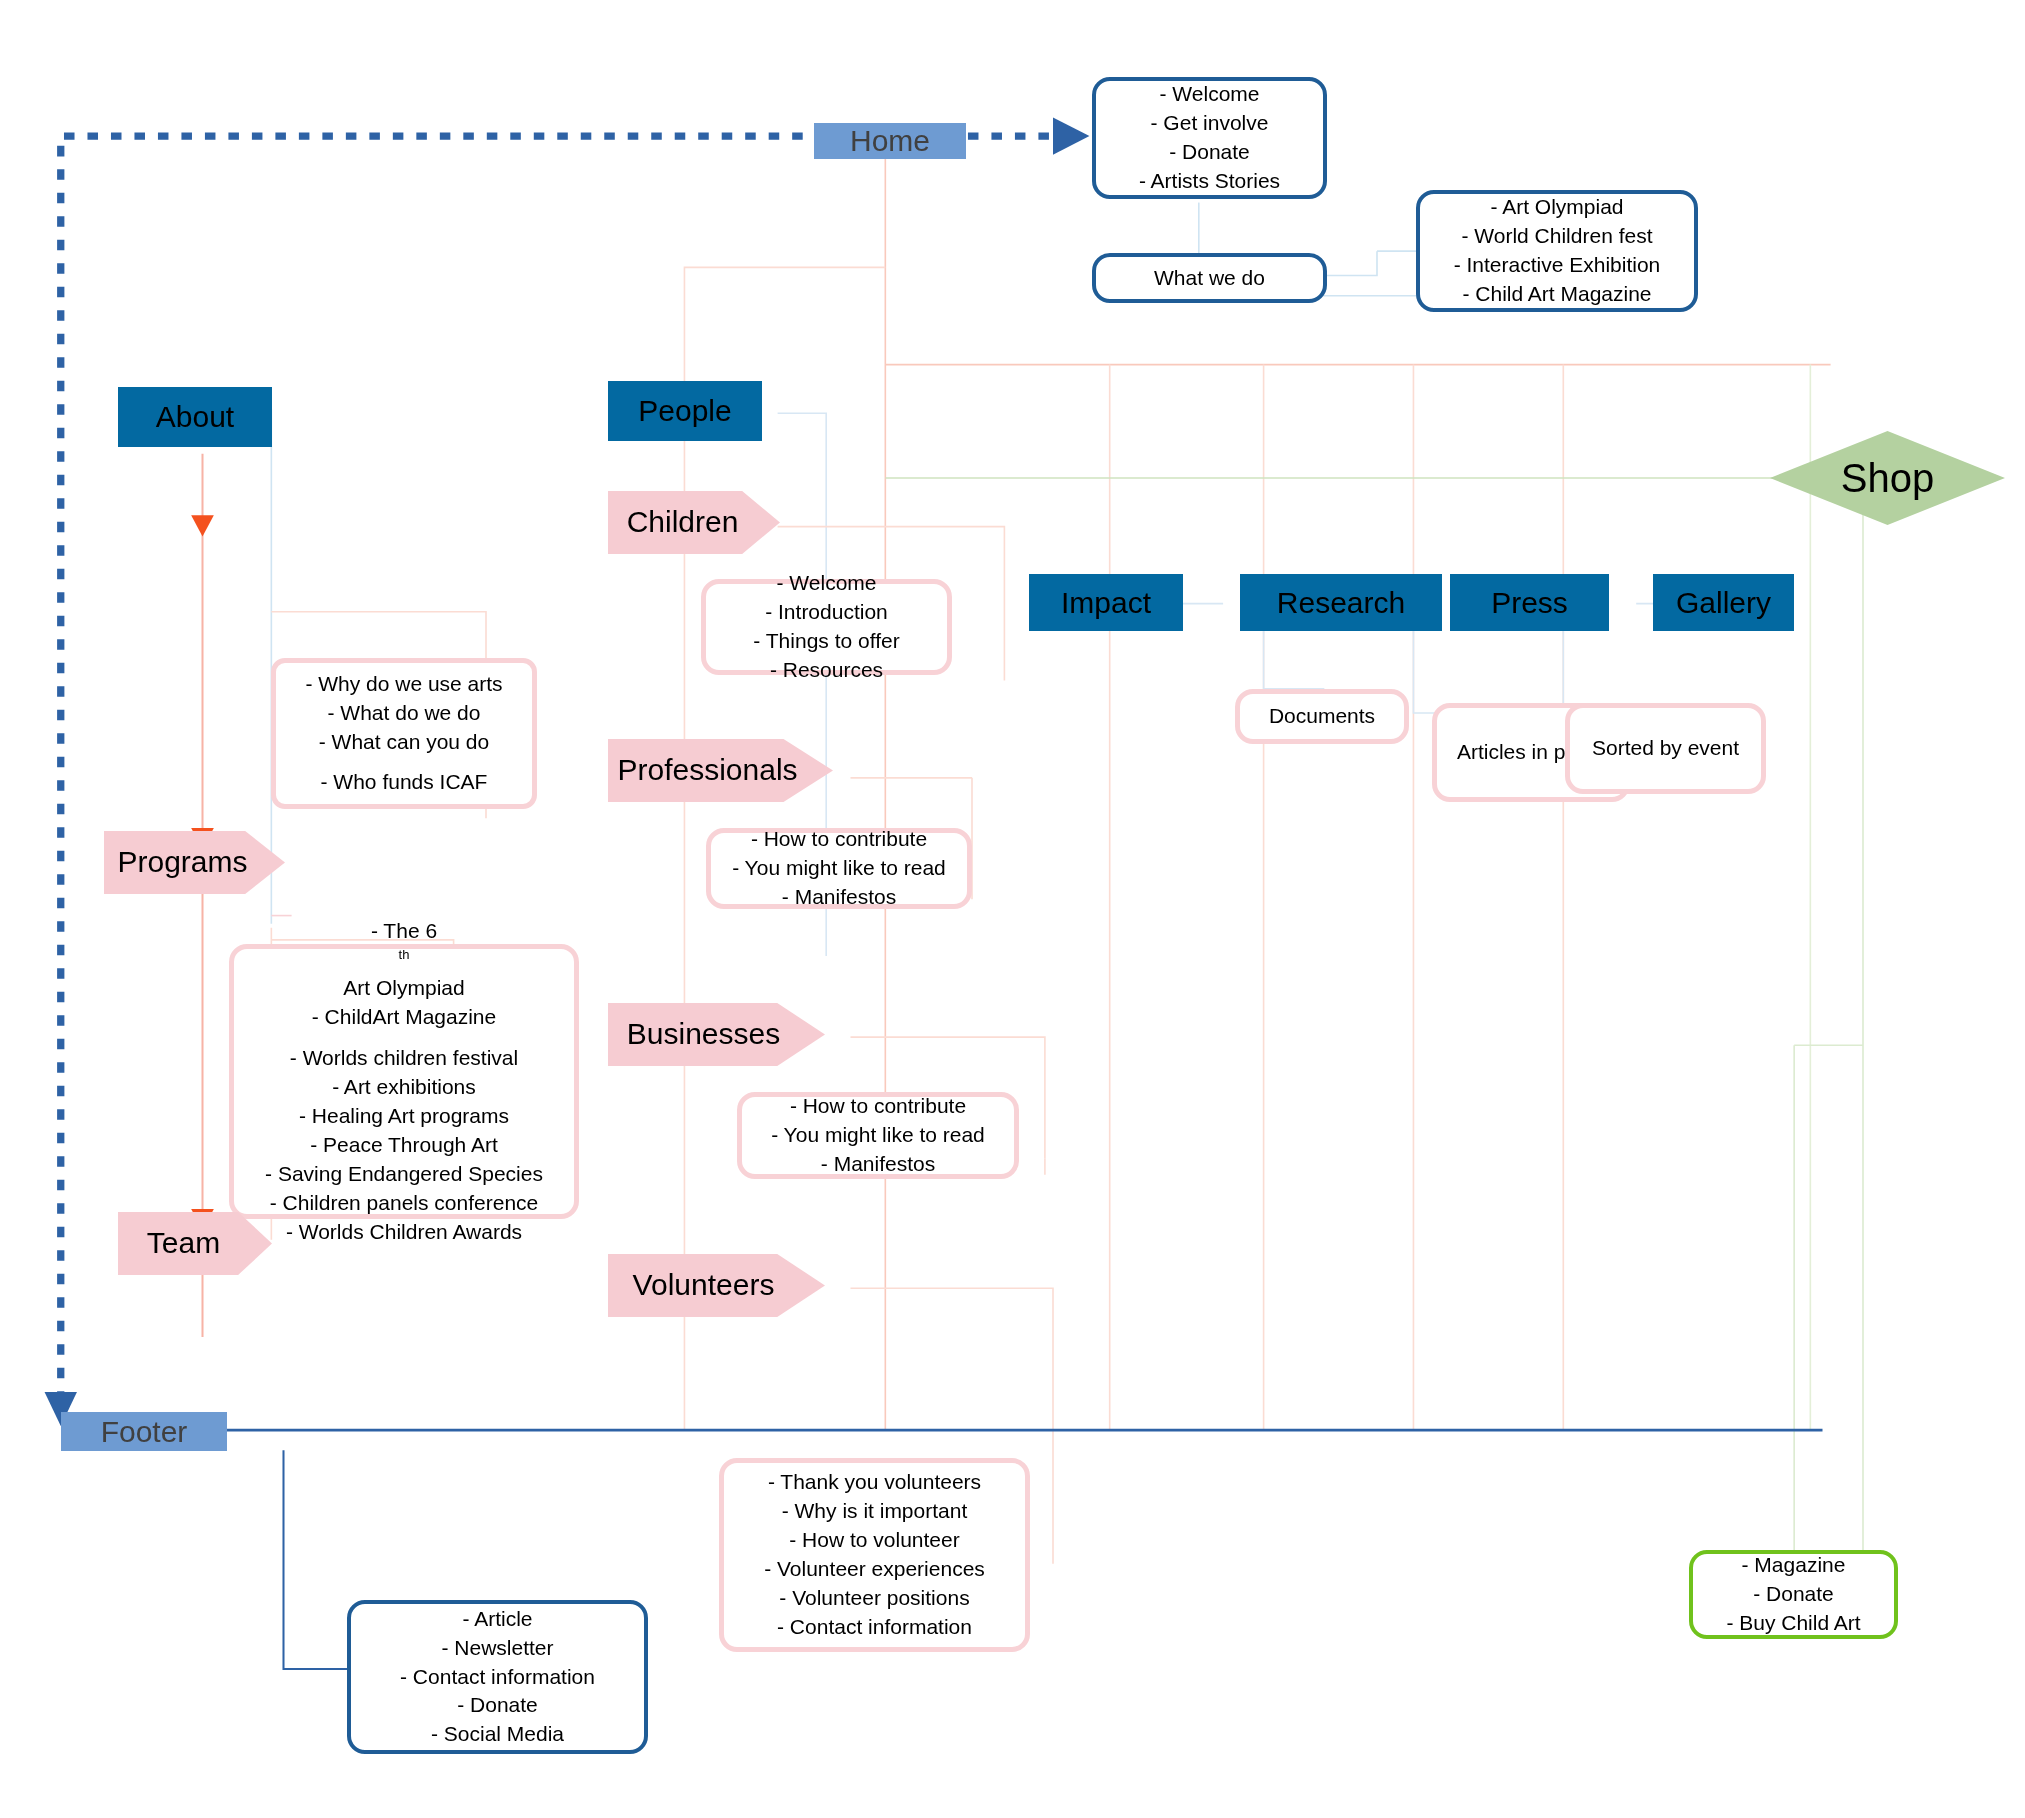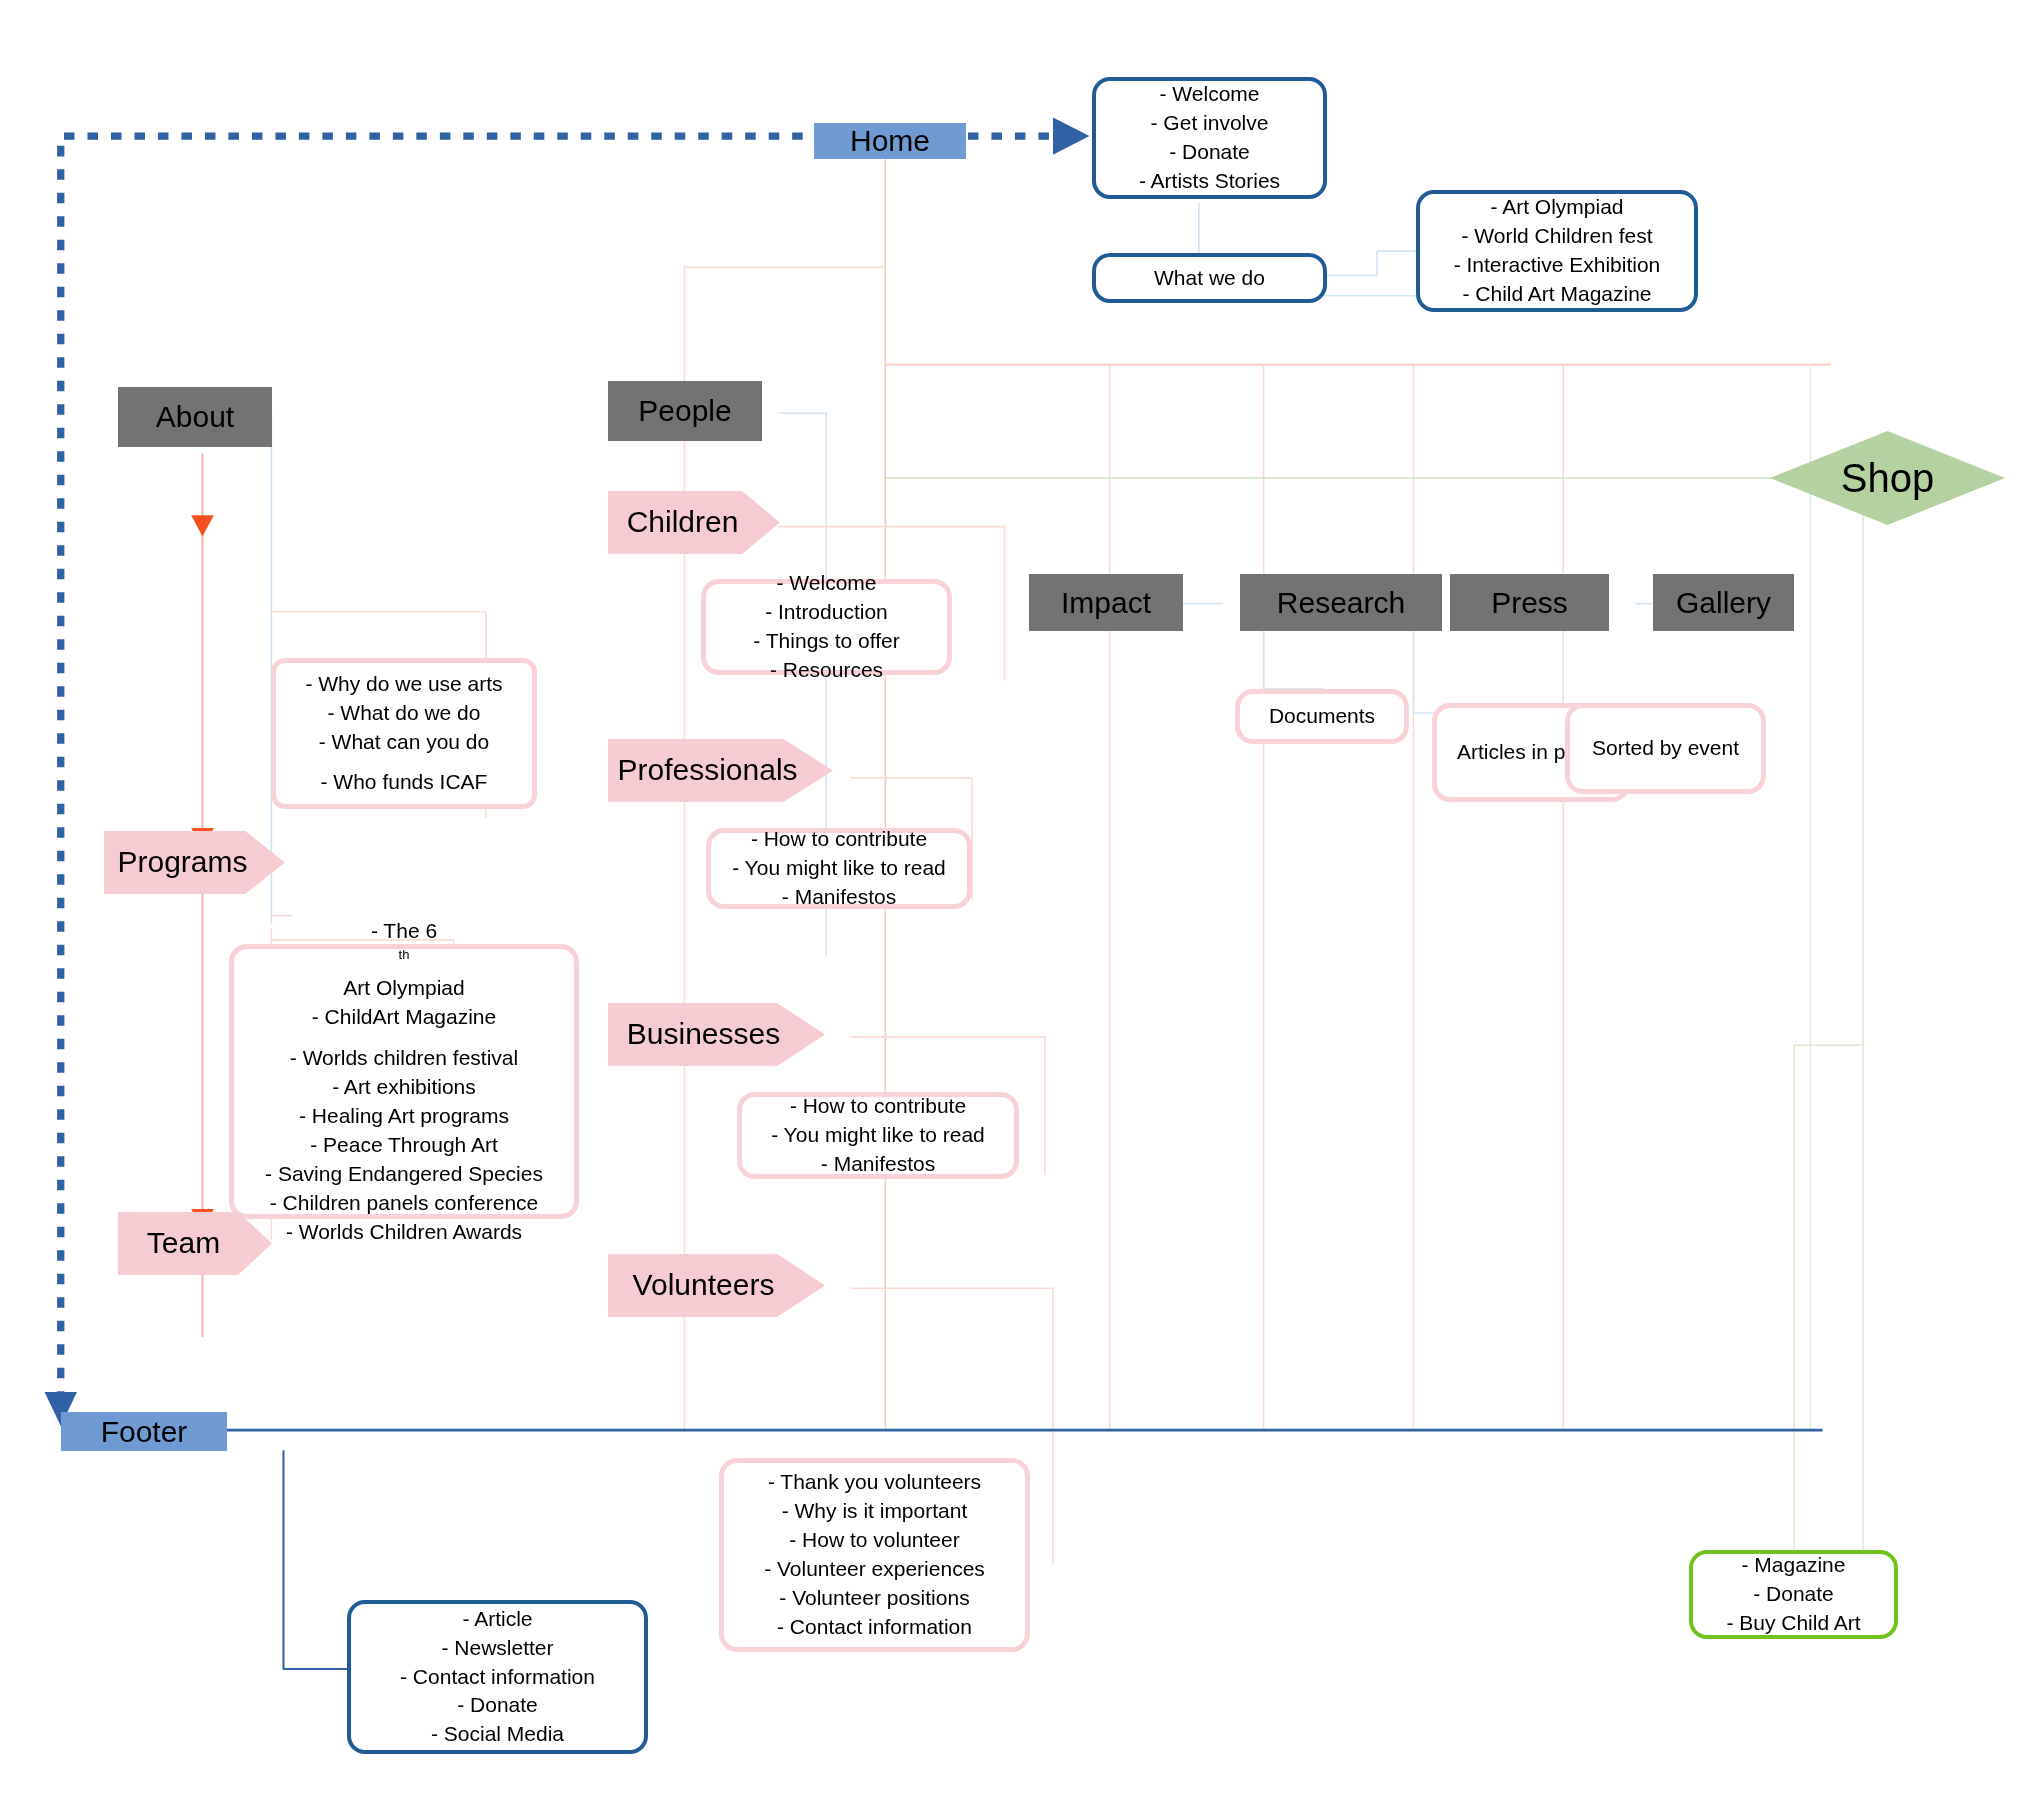--- a/index.html
+++ b/index.html
@@ -4,25 +4,25 @@
 <title>ICAF Sitemap</title>
 <style>
   html,body{margin:0;padding:0;background:#ffffff;}
   body{font-family:"Liberation Sans","DejaVu Sans",sans-serif;}
   #canvas{position:relative;width:2025px;height:1819px;background:#fff;overflow:hidden;}
   #wires{position:absolute;left:0;top:0;width:2025px;height:1819px;pointer-events:none;}
 
   .node{position:absolute;box-sizing:border-box;display:flex;align-items:center;justify-content:center;color:#000;}
 
   
-  .bar-blue{background:#6E9BD2;color:#000000;font-size:30px;line-height:1.05;
+  .bar-blue{background:#6E9BD2;color:#404040;font-size:30px;line-height:1.05;
             display:flex;align-items:center;justify-content:center;}
 
   
-  .rect-pink{background:#737373;font-size:30px;}
+  .rect-pink{background:#0369a1;font-size:30px;}
 
   
   .chev-pink{background:#F6CCD2;font-size:30px;line-height:1.08;text-align:center;
              clip-path:polygon(0 0, 78% 0, 100% 50%, 78% 100%, 0 100%);}
 
   
   .diamond-green{background:#B4D1A0;font-size:40px;
                  clip-path:polygon(50% 0, 100% 50%, 50% 100%, 0 50%);}
 
   

